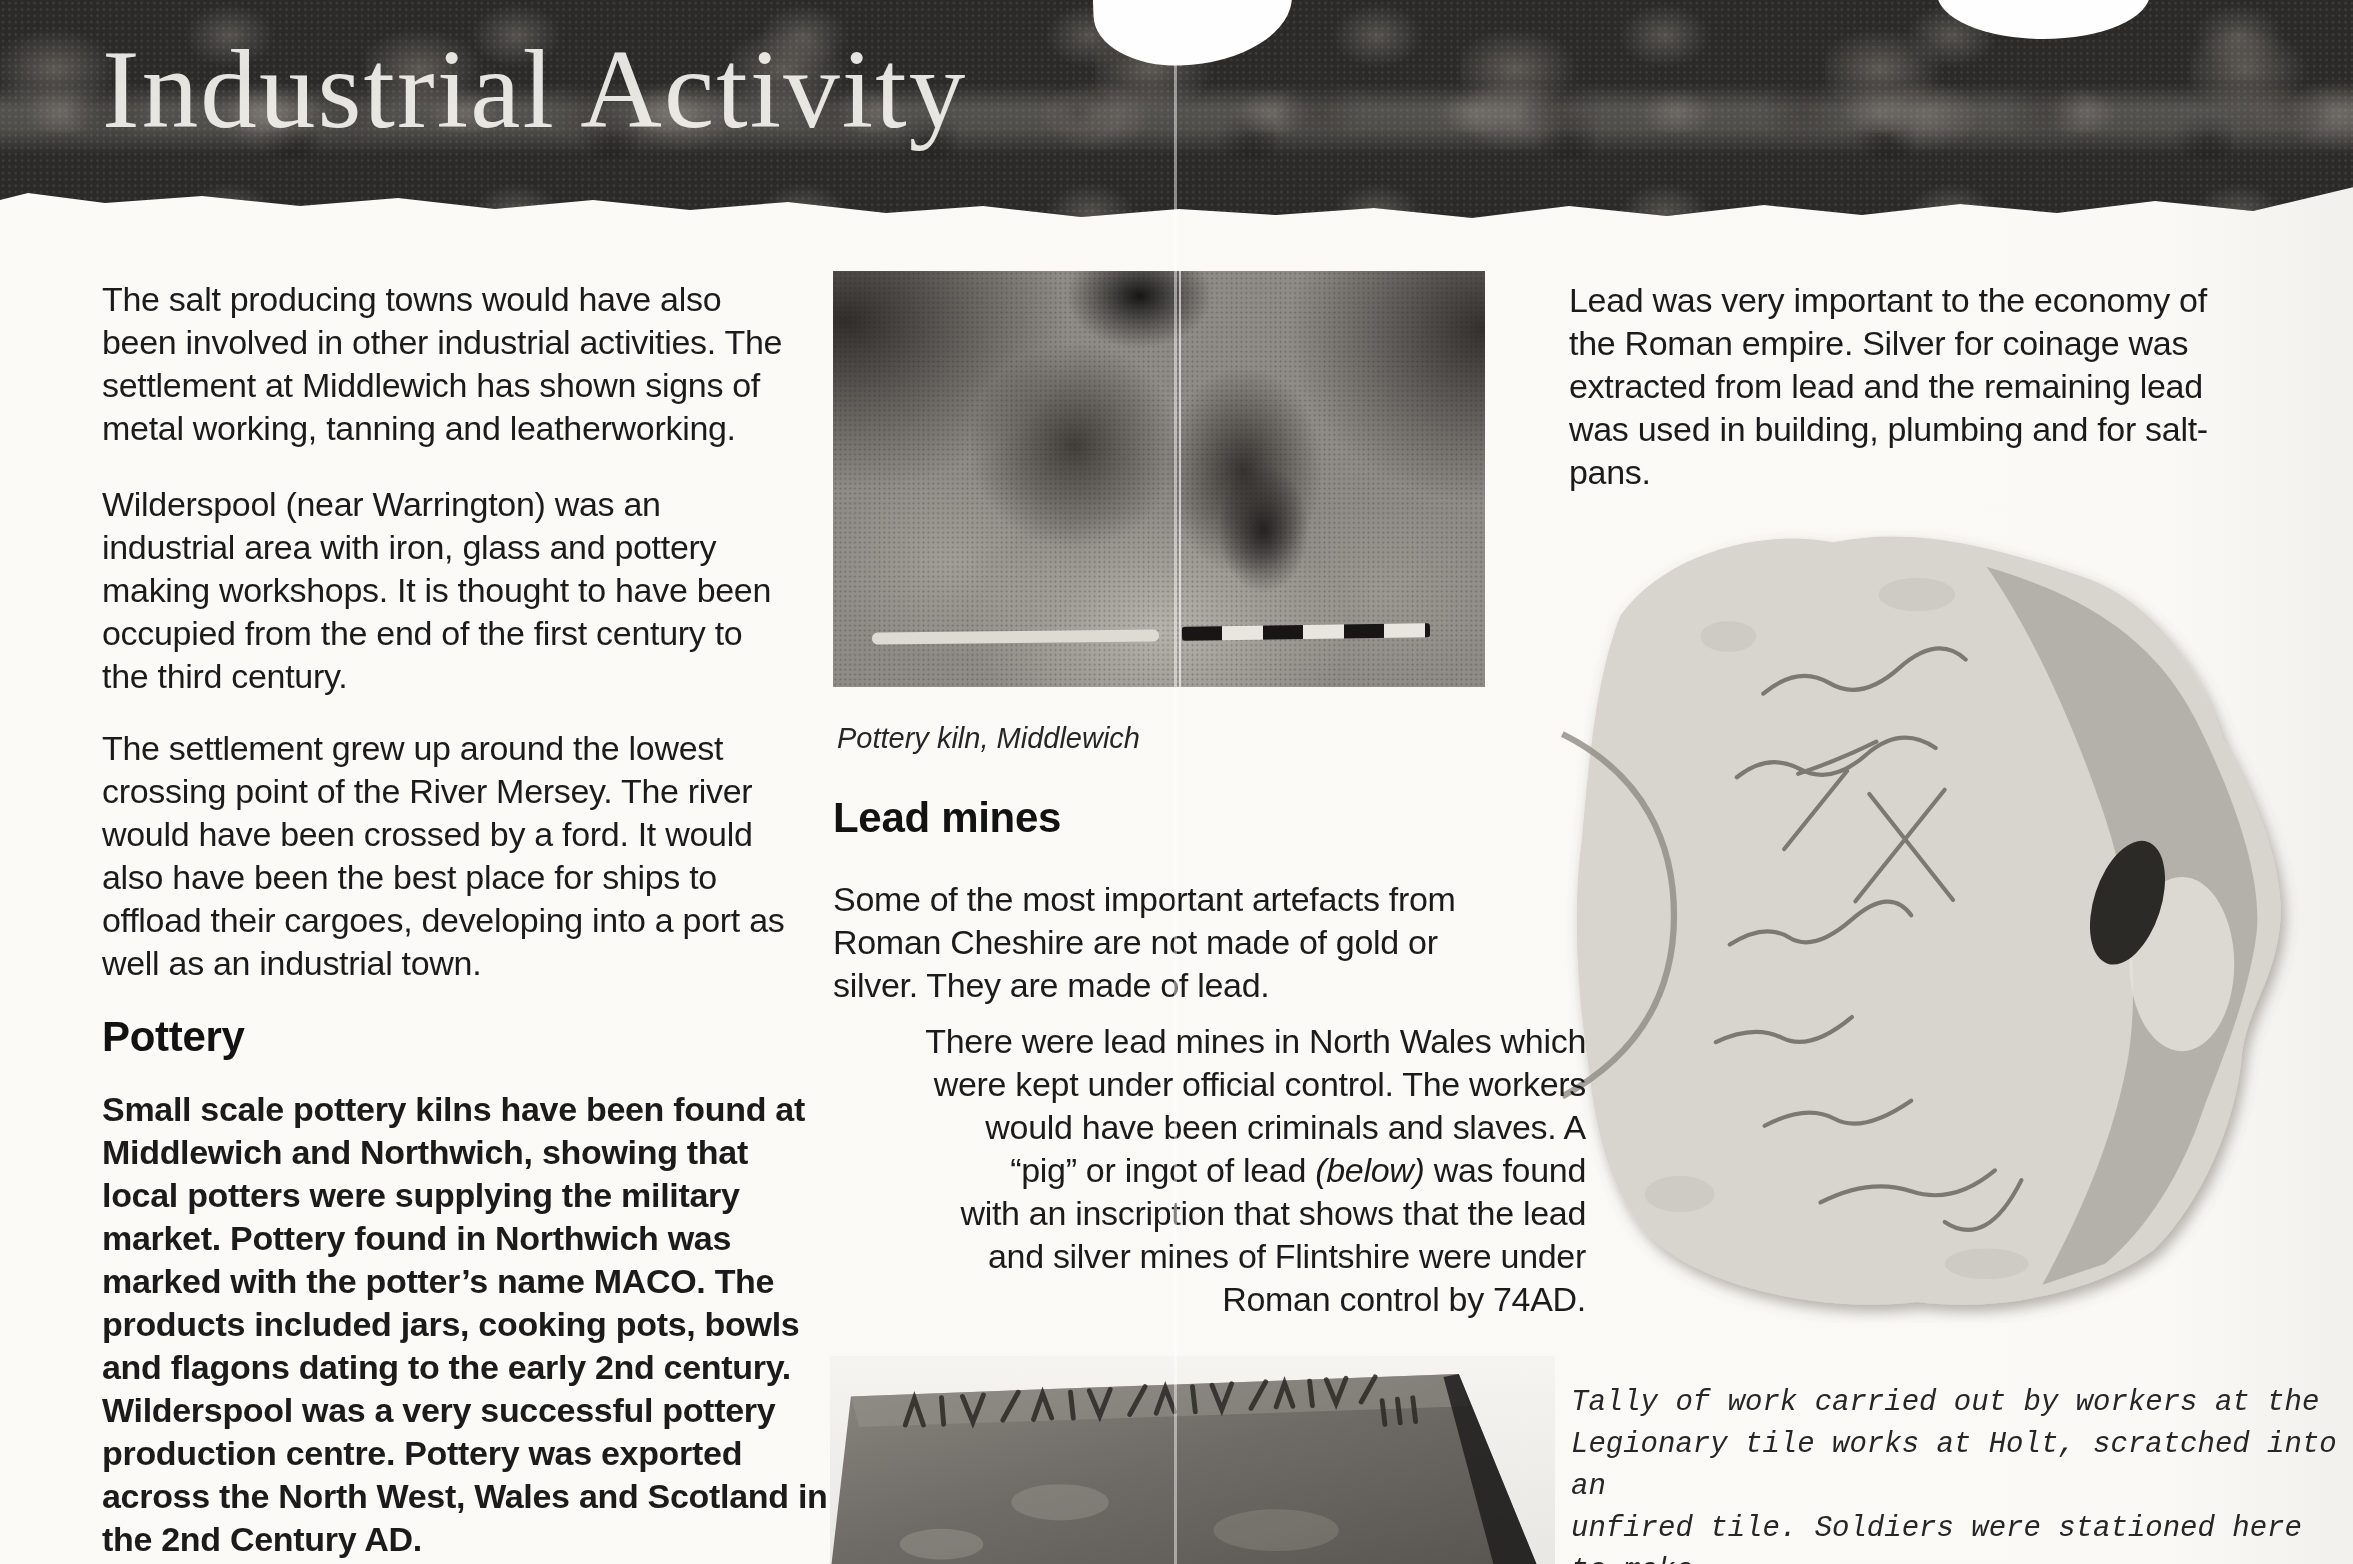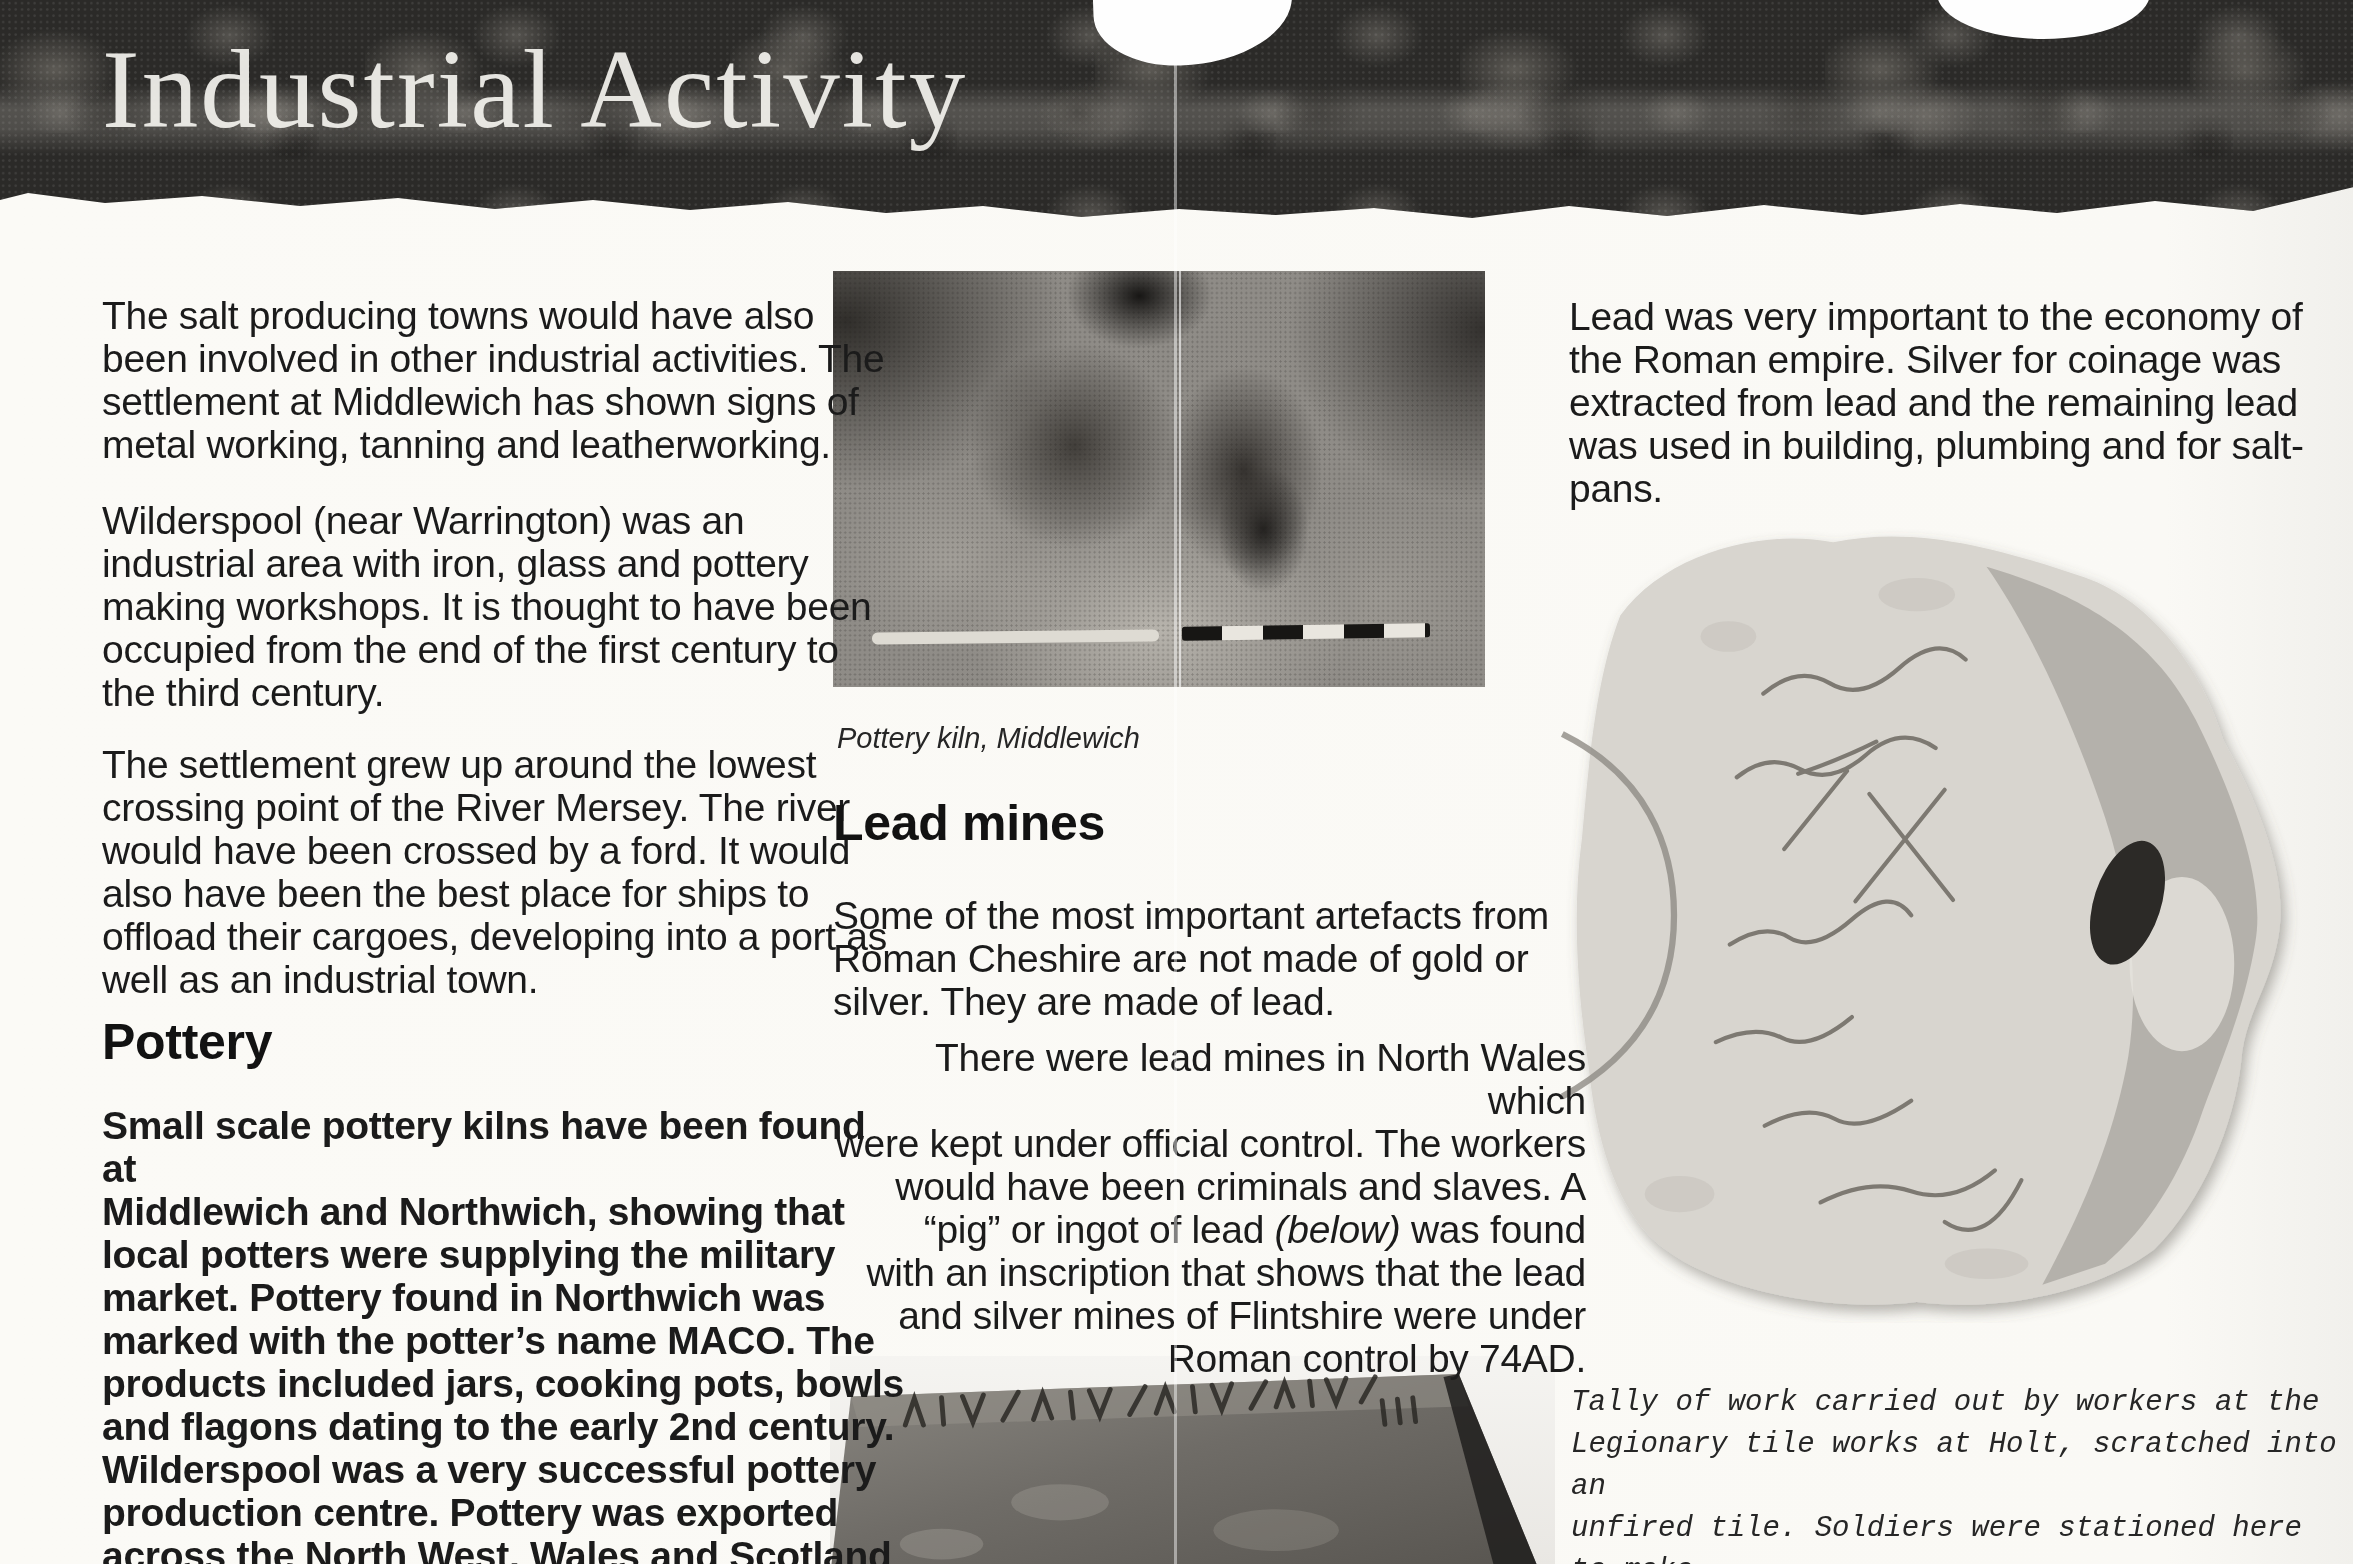--- a/index.html
+++ b/index.html
@@ -52,24 +52,24 @@
   .notch-right  { left:1937px; top:-7px; width:213px; height:46px;
     border-radius:0 0 50% 50% / 0 0 100% 100%; }
 
   
   .fold-line { position:absolute; left:1174px; top:0; width:2.8px; height:1565px;
     background:rgba(255,255,255,.45); z-index:40; }
 
   
   .para {
     position:absolute; white-space:pre-line;
-    font-size:39px; line-height:43px; letter-spacing:-0.3px; color:#1b1b1b;margin-top:16px;
+    font-size:34px; line-height:43px; letter-spacing:-0.3px; color:#1b1b1b;
   }
   .heading {
-    position:absolute; font-size:50px; font-weight:bold; letter-spacing:-0.3px; color:#121212;
+    position:absolute; font-size:42px; font-weight:bold; letter-spacing:-0.3px; color:#121212;
   }
   .caption {
     position:absolute; white-space:pre-line; font-style:italic;
     font-size:29px; line-height:42px; letter-spacing:0; color:#262626;
   }
   .italic { font-style:italic; }
   .z-text { z-index:10; }
 
   
   .kiln-photo {

